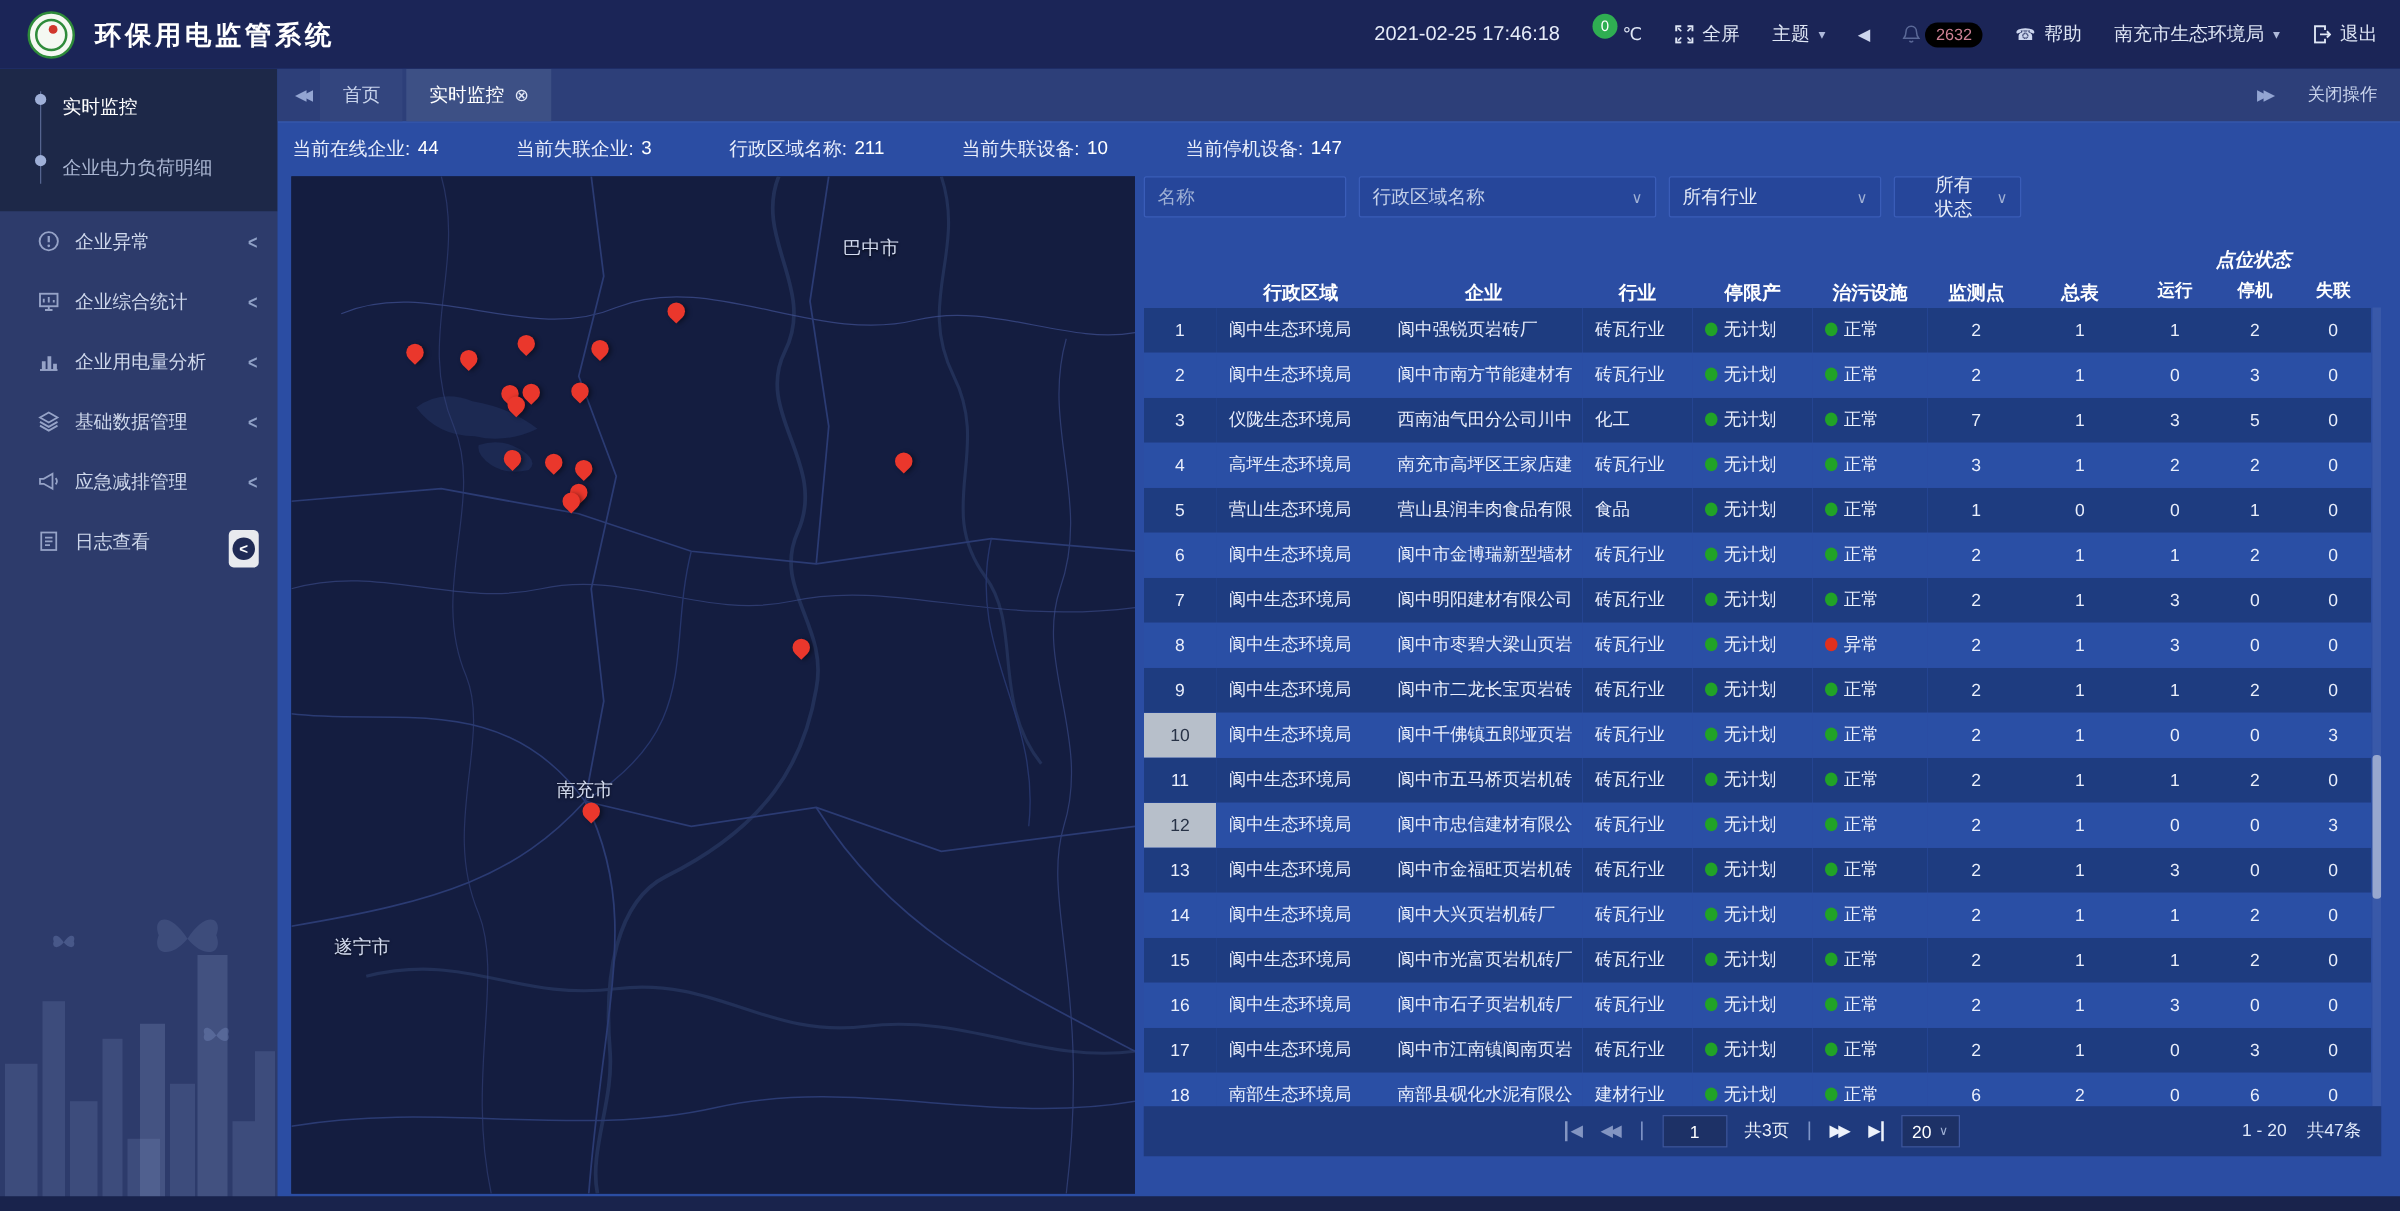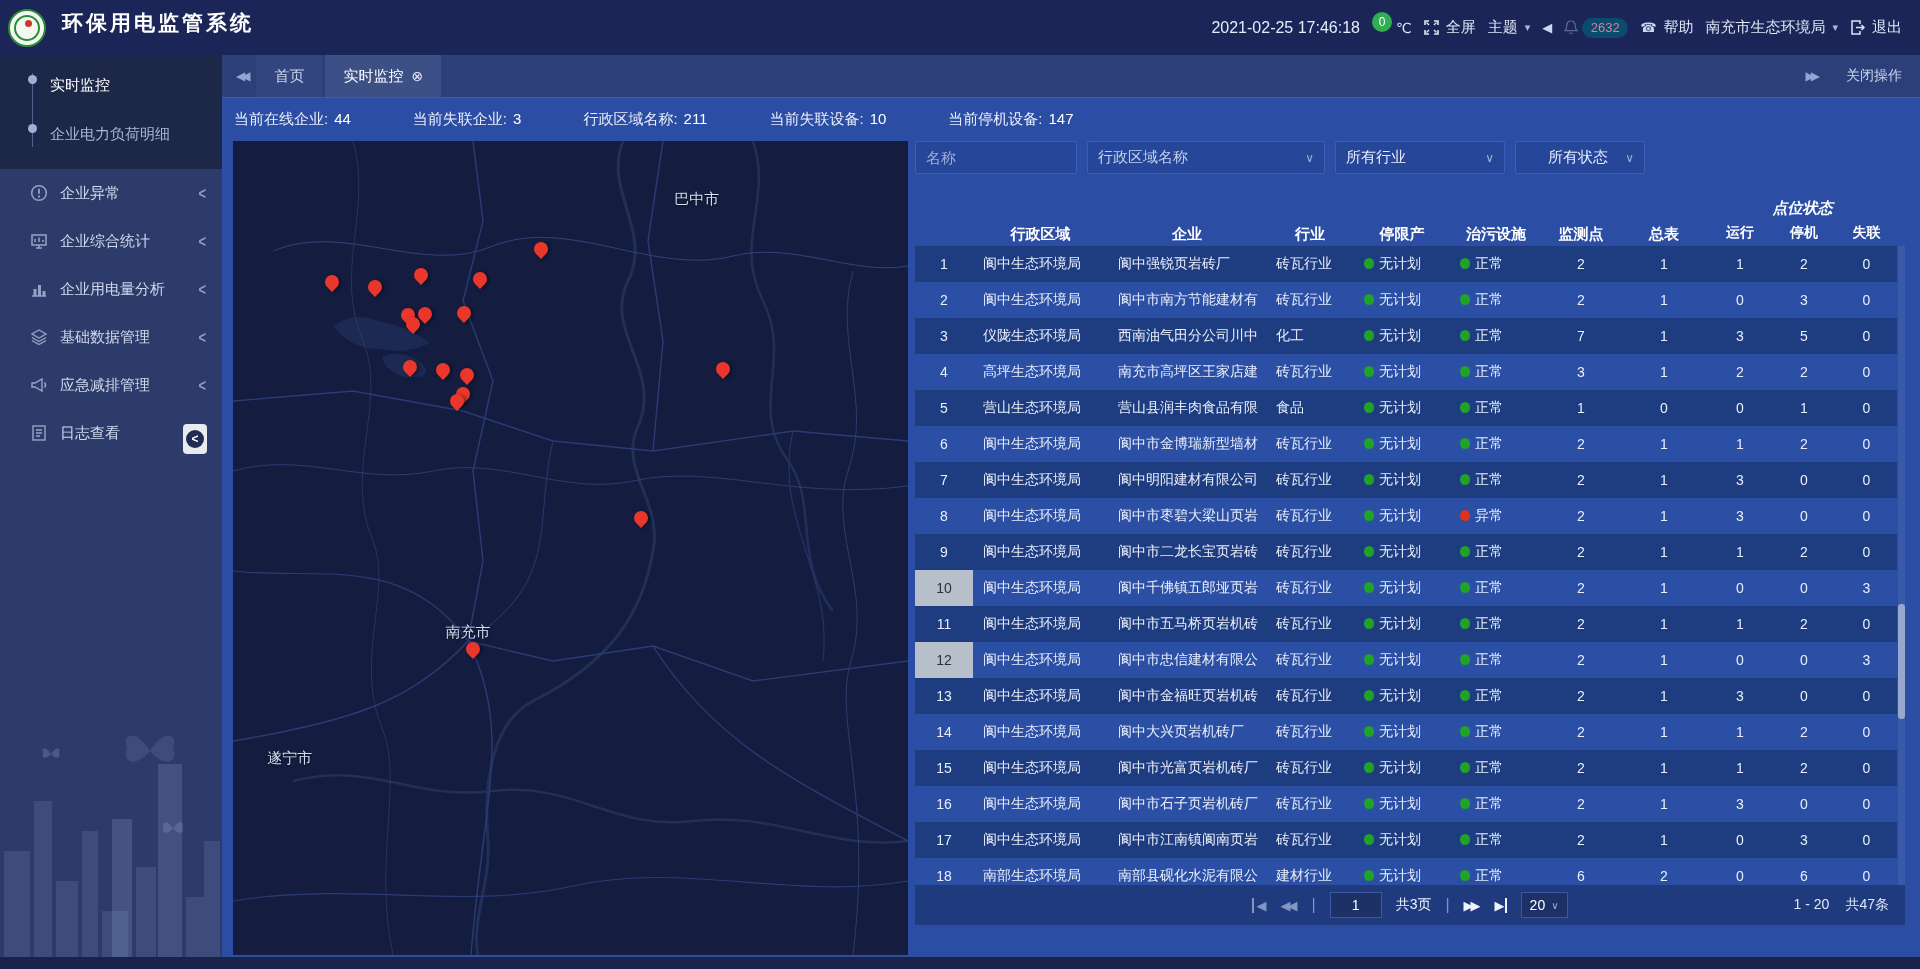--- a/index.html
+++ b/index.html
@@ -3,41 +3,41 @@
 <meta charset="utf-8">
 <style>
   * { margin:0; padding:0; box-sizing:border-box; }
   html,body { width:1920px; height:969px; overflow:hidden; }
   body { font-family:"Liberation Sans","DejaVu Sans",sans-serif; background:#2b4da3; }
   .app { position:relative; width:1920px; height:969px; overflow:hidden; }
 
   
   .topbar { position:absolute; left:0; top:0; width:1920px; height:55px; background:#1b2557;
             display:flex; align-items:center; justify-content:space-between; z-index:6; }
-  .brand { display:flex; padding-left:8px; }
+  .brand { display:flex; align-items:center; padding-left:22px; }
   .logo { width:38px; height:38px; border-radius:50%; background:#f4f8f2; border:2px solid #2e8b3a;
           position:relative; flex:0 0 auto; }
   .logo::before { content:""; position:absolute; left:4px; top:4px; right:4px; bottom:4px;
           border:2px solid #2e8b3a; border-radius:50%; }
   .logo::after { content:""; position:absolute; left:15px; top:9px; width:7px; height:7px;
           border-radius:50%; background:#d0372c; }
   .app-title { color:#ffffff; font-size:21px; font-weight:bold; letter-spacing:3px; margin-left:16px; }
-  .topbar-right { display:flex; align-items:center; gap:12px; padding-right:18px; color:#dfe6f5; font-size:15px; }
+  .topbar-right { display:flex; align-items:center; gap:26px; padding-right:18px; color:#dfe6f5; font-size:15px; }
   .tb-item { display:flex; align-items:center; gap:7px; background:none; border:none; color:#dfe6f5;
              font-size:15px; font-family:inherit; cursor:default; white-space:nowrap; }
   .datetime { font-size:16px; color:#e6ecf8; }
   .temp { display:flex; align-items:flex-start; gap:4px; }
   .temp-badge { width:20px; height:20px; border-radius:50%; background:#2fae52; color:#fff;
                 font-size:12px; display:flex; align-items:center; justify-content:center; margin-top:-8px; }
   .temp-unit { font-size:14px; }
   .icon-glyph { font-size:13px; color:#cdd6ee; }
   .caret { font-size:11px; color:#aeb9da; }
   .bell-group { display:flex; align-items:center; gap:4px; }
   .bell-svg { opacity:.55; }
-  .notif-badge { min-width:46px; height:20px; border-radius:10px; background:#0c4a6e; color:#cf8296;
+  .notif-badge { min-width:46px; height:20px; border-radius:10px; background:#000000; color:#cf8296;
                  font-size:13px; display:flex; align-items:center; justify-content:center; padding:0 8px; }
   .svg-ic { display:block; }
 
   
   .sidebar { position:absolute; left:0; top:55px; width:222px; bottom:0; background:#2d3b6b; z-index:4; overflow:hidden; }
   .menu-item { height:48px; display:flex; align-items:center; padding:0 16px 0 30px; color:#cfd8ec;
                font-size:15px; cursor:default; position:relative; }
   .menu-item .m-icon { width:18px; height:18px; margin-right:12px; flex:0 0 auto; opacity:.85; }
   .menu-item .m-label { flex:1; }
   .m-chevron { font-size:13px; color:#8fa0c6; font-weight:bold; transform:scaleY(1.2); }
@@ -90,21 +90,21 @@
   .right-panel { flex:1; margin-left:7px; height:784px; display:flex; flex-direction:column; }
   .filters { display:flex; gap:10px; height:33px; margin-bottom:10px; flex:0 0 auto; }
   .f-input { width:162px; height:33px; background:#26469a; border:1px solid #3a5db8; color:#cfdaf0;
              font-size:15px; font-family:inherit; padding:0 10px; border-radius:2px; }
   .f-input::placeholder { color:#9fb0d4; opacity:1; }
   .f-select { height:33px; background:#26469a; border:1px solid #3a5db8; border-radius:2px; display:flex;
               align-items:center; justify-content:space-between; padding:0 10px; font-size:15px; color:#c3cfe8; }
   .f-select .dd { font-size:12px; color:#9fb0d4; margin-left:14px; }
   .f-region { width:238px; }
   .f-industry { width:170px; color:#e6ecf8; }
-  .f-status { width:130px; color:#e6ecf8;padding-left:32px; }
+  .f-status { width:102px; color:#e6ecf8;padding-left:32px; }
 
   .table-wrap { flex:1 1 auto; overflow:hidden; position:relative; }
   table.grid { width:calc(100% - 8px); border-collapse:collapse; table-layout:fixed; }
   table.grid th { color:#ffffff; font-size:15px; font-weight:bold; }
   .grid thead tr.h1 th { height:36px; vertical-align:bottom; padding-bottom:2px; }
   .grid thead tr.h2 th { height:26px; font-size:14px; }
   th.group-h { font-style:italic; }
   .grid tbody tr { height:36px; }
   .grid tbody tr:nth-child(odd) { background:#1e3c80; }
   .grid tbody tr:nth-child(even) { background:#2a4fa5; }

